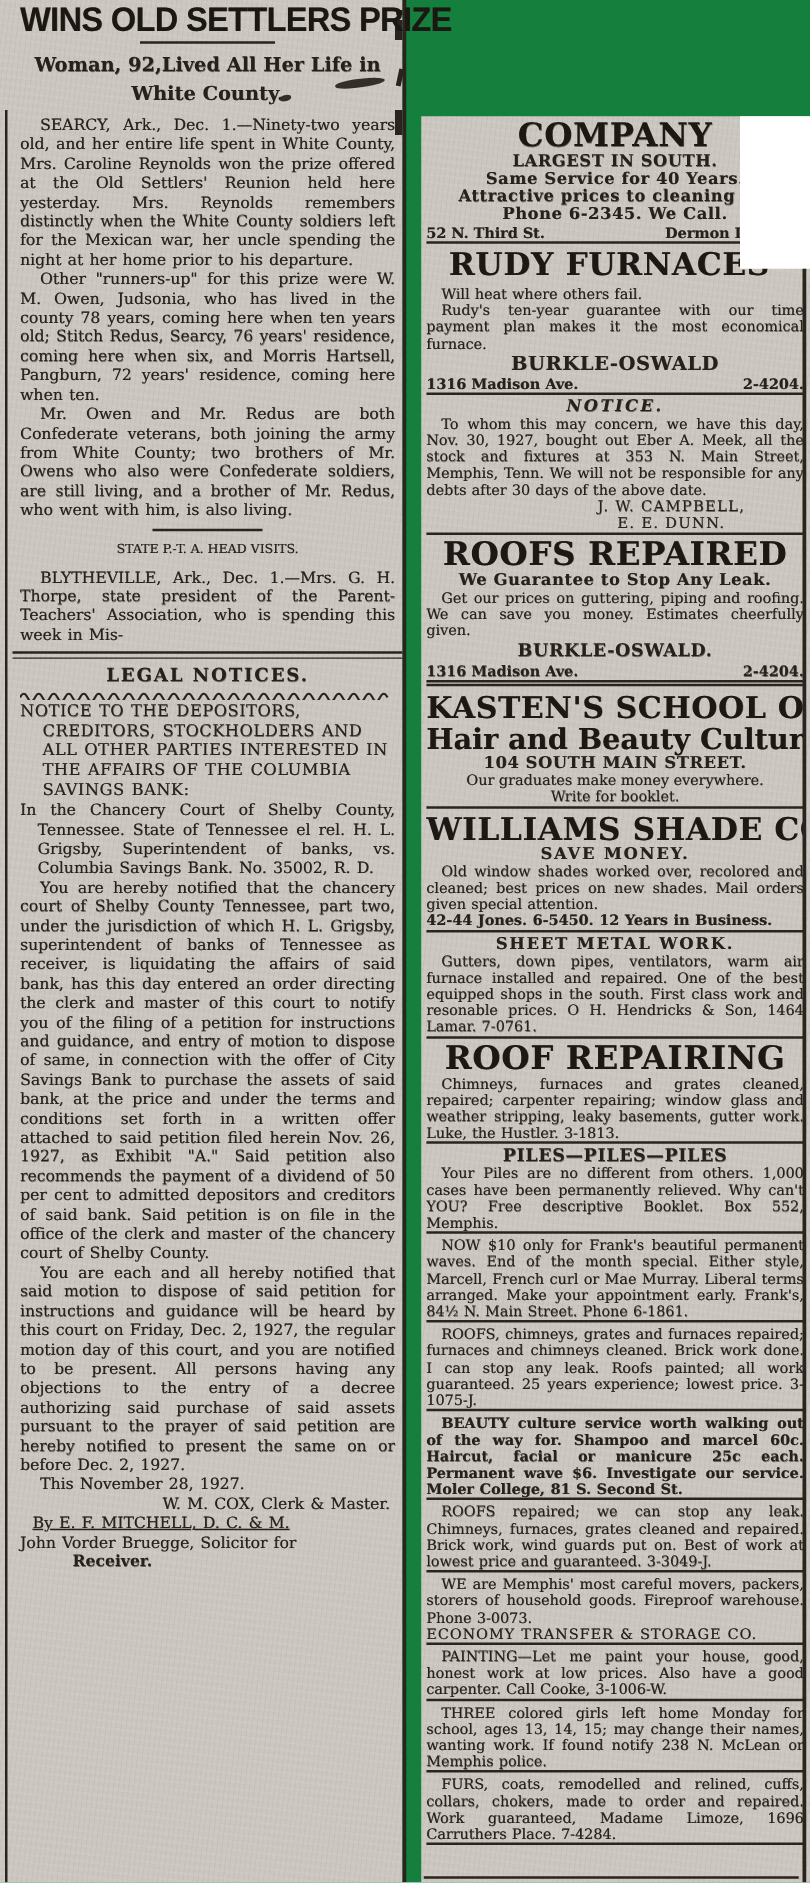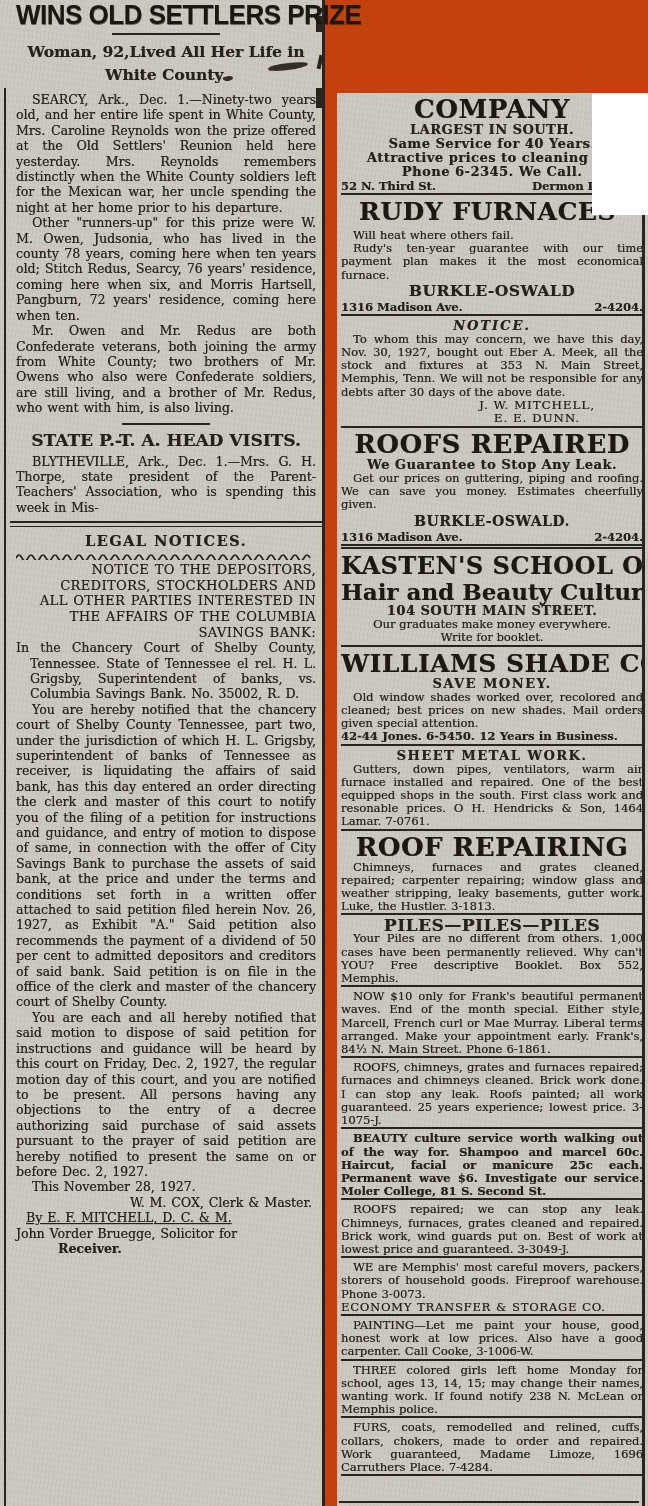--- a/index.html
+++ b/index.html
@@ -1,36 +1,36 @@
 <!DOCTYPE html>
 <html><head>
 <meta charset="utf-8">
 <style>
   html,body{margin:0;padding:0;background:#ffffff;}
-  #page{position:relative;width:648px;height:1506px;background:#c2410c;overflow:hidden;
+  #page{position:relative;width:648px;height:1506px;background:#15803d;overflow:hidden;
         font-family:"DejaVu Serif","Liberation Serif",serif;color:#26211c;}
   .paper{position:absolute;background:#cbc7c0;
      background-image:
        repeating-linear-gradient(7deg, rgba(255,255,255,.05) 0 2px, rgba(0,0,0,0) 2px 6px),
        repeating-linear-gradient(97deg, rgba(90,78,66,.05) 0 1px, rgba(0,0,0,0) 1px 4px);}
   .ink{color:#26211c;text-shadow:0.35px 0.35px 0.45px rgba(38,30,24,.55);}
   
   .vline{position:absolute;background:#2a241f;}
   .mark{position:absolute;background:#2a241f;}
   
   #left-col{position:absolute;left:16px;top:2px;width:300px;}
   .main-headline{font-family:"Liberation Sans","DejaVu Sans",sans-serif;font-weight:bold;
      font-size:26px;line-height:27px;letter-spacing:-0.5px;text-align:center;white-space:nowrap;
      color:#1b1713;transform:scaleY(1.05);}
   .headline-rule{width:108px;height:2px;background:#2a241f;margin:4px auto 5px auto;}
   .subhead{font-weight:bold;font-size:15.5px;line-height:23px;text-align:center;}
   .lbody{font-size:12.5px;line-height:15.4px;text-align:justify;word-spacing:1px;}
   .ind{text-indent:16px;}
   .short-rule{width:88px;height:2px;background:#2a241f;margin:7px auto 5px auto;}
-  .sub-heading{font-weight:bold;font-size:17px;text-align:center;line-height:20px;margin:2px 0 4px 0;}
+  .sub-heading{font-weight:normal;font-size:10px;text-align:center;line-height:20px;margin:2px 0 4px 0;}
   .double-rule{height:3px;border-top:2px solid #2a241f;border-bottom:1px solid #2a241f;margin:6px -6px 4px -6px;}
   .legal-heading{font-weight:bold;font-size:14.5px;text-align:center;letter-spacing:1.5px;line-height:19px;margin-top:3px;}
   .wavy{display:block;margin:1px 0 2px 0;}
   .hang{padding-left:18px;text-indent:-18px;}
   .hang14{padding-left:14px;text-indent:-14px;}
   .caps-block{font-size:13px;line-height:15.6px;letter-spacing:0.4px;}
   .sig-right{text-align:right;padding-right:4px;}
   .sig-ind8{text-indent:10px;text-decoration:underline;}
   .sig-ind40{text-indent:42px;font-weight:bold;}
   
@@ -85,21 +85,21 @@
 
     <div class="short-rule"></div>
     <div class="sub-heading ink">STATE P.-T. A. HEAD VISITS.</div>
     <div class="lbody ind ink">BLYTHEVILLE, Ark., Dec. 1.—Mrs. G. H. Thorpe, state president of the Parent-Teachers' Association, who is spending this week in Mis-</div>
 
     <div class="double-rule"></div>
     <div class="legal-heading ink">LEGAL NOTICES.</div>
     <svg class="wavy" width="300" height="9">
       <path d="M0 7 q3 -6 6 0 t6 0 t6 0 t6 0 t6 0 t6 0 t6 0 t6 0 t6 0 t6 0 t6 0 t6 0 t6 0 t6 0 t6 0 t6 0 t6 0 t6 0 t6 0 t6 0 t6 0 t6 0 t6 0 t6 0 t6 0 t6 0 t6 0 t6 0 t6 0 t6 0 t6 0 t6 0 t6 0 t6 0 t6 0 t6 0 t6 0 t6 0 t6 0 t6 0 t6 0 t6 0 t6 0 t6 0 t6 0 t6 0 t6 0 t6 0 t6 0" fill="none" stroke="#2a241f" stroke-width="1.7"></path>
     </svg>
-    <div class="lbody hang caps-block ink" style="text-align:right;">NOTICE TO THE DEPOSITORS, CREDITORS, STOCKHOLDERS AND ALL OTHER PARTIES INTERESTED IN THE AFFAIRS OF THE COLUMBIA SAVINGS BANK:</div>
+    <div class="lbody hang caps-block ink" style="text-align:left;">NOTICE TO THE DEPOSITORS, CREDITORS, STOCKHOLDERS AND ALL OTHER PARTIES INTERESTED IN THE AFFAIRS OF THE COLUMBIA SAVINGS BANK:</div>
     <div class="lbody hang14 ink">In the Chancery Court of Shelby County, Tennessee. State of Tennessee el rel. H. L. Grigsby, Superintendent of banks, vs. Columbia Savings Bank. No. 35002, R. D.</div>
     <div class="lbody ind ink">You are hereby notified that the chancery court of Shelby County Tennessee, part two, under the jurisdiction of which H. L. Grigsby, superintendent of banks of Tennessee as receiver, is liquidating the affairs of said bank, has this day entered an order directing the clerk and master of this court to notify you of the filing of a petition for instructions and guidance, and entry of motion to dispose of same, in connection with the offer of City Savings Bank to purchase the assets of said bank, at the price and under the terms and conditions set forth in a written offer attached to said petition filed herein Nov. 26, 1927, as Exhibit "A." Said petition also recommends the payment of a dividend of 50 per cent to admitted depositors and creditors of said bank. Said petition is on file in the office of the clerk and master of the chancery court of Shelby County.</div>
     <div class="lbody ind ink">You are each and all hereby notified that said motion to dispose of said petition for instructions and guidance will be heard by this court on Friday, Dec. 2, 1927, the regular motion day of this court, and you are notified to be present. All persons having any objections to the entry of a decree authorizing said purchase of said assets pursuant to the prayer of said petition are hereby notified to present the same on or before Dec. 2, 1927.</div>
     <div class="lbody ind ink">This November 28, 1927.</div>
     <div class="lbody sig-right ink">W. M. COX, Clerk &amp; Master.</div>
     <div class="lbody sig-ind8 ink">By E. F. MITCHELL, D. C. &amp; M.</div>
     <div class="lbody ink">John Vorder Bruegge, Solicitor for</div>
     <div class="lbody sig-ind40 ink">Receiver.</div>
   </div>
 
@@ -125,21 +125,21 @@
       <div class="ad-company-name ink">BURKLE-OSWALD</div>
       <div class="footer-row ink">
         <span>1316 Madison Ave.</span>
         <span>2-4204.</span>
       </div>
     </div>
 
     <div class="ad">
       <div class="ad-sub ink" style="letter-spacing:2px;font-style:italic;">NOTICE.</div>
       <div class="rbody rind ink">To whom this may concern, we have this day, Nov. 30, 1927, bought out Eber A. Meek, all the stock and fixtures at 353 N. Main Street, Memphis, Tenn. We will not be responsible for any debts after 30 days of the above date.</div>
-      <div class="sig-block ink">J. W. MITCHELL,</div>
+      <div class="sig-block ink">J. W. CAMPBELL,</div>
       <div class="sig-block ink">E. E. DUNN.</div>
     </div>
 
     <div class="ad dbl">
       <div class="ad-headline ink">ROOFS REPAIRED</div>
       <div class="ad-sub ink">We Guarantee to Stop Any Leak.</div>
       <div class="rbody rind ink">Get our prices on guttering, piping and roofing. We can save you money. Estimates cheerfully given.</div>
       <div class="ad-company-name ink" style="font-size:14px;">BURKLE-OSWALD.</div>
       <div class="footer-row ink">
         <span>1316 Madison Ave.</span>
@@ -166,21 +166,21 @@
       <div class="ad-sub ink" style="letter-spacing:1.5px;">SHEET METAL WORK.</div>
       <div class="rbody rind ink">Gutters, down pipes, ventilators, warm air furnace installed and repaired. One of the best equipped shops in the south. First class work and resonable prices. O H. Hendricks &amp; Son, 1464 Lamar. 7-0761.</div>
     </div>
 
     <div class="ad">
       <div class="ad-headline ink">ROOF REPAIRING</div>
       <div class="rbody rind ink">Chimneys, furnaces and grates cleaned, repaired; carpenter repairing; window glass and weather stripping, leaky basements, gutter work. Luke, the Hustler. 3-1813.</div>
     </div>
 
     <div class="ad">
-      <div class="ad-sub ink" style="font-size:17px;">PILES—PILES—PILES</div>
+      <div class="ad-sub ink" style="font-size:14px;">PILES—PILES—PILES</div>
       <div class="rbody rind ink">Your Piles are no different from others. 1,000 cases have been permanently relieved. Why can't YOU? Free descriptive Booklet. Box 552, Memphis.</div>
     </div>
 
     <div class="ad">
       <div class="rbody rind ink">NOW $10 only for Frank's beautiful permanent waves. End of the month special. Either style, Marcell, French curl or Mae Murray. Liberal terms arranged. Make your appointment early. Frank's, 84½ N. Main Street. Phone 6-1861.</div>
     </div>
     <div class="ad">
       <div class="rbody rind ink">ROOFS, chimneys, grates and furnaces repaired; furnaces and chimneys cleaned. Brick work done. I can stop any leak. Roofs painted; all work guaranteed. 25 years experience; lowest price. 3-1075-J.</div>
     </div>
     <div class="ad">

